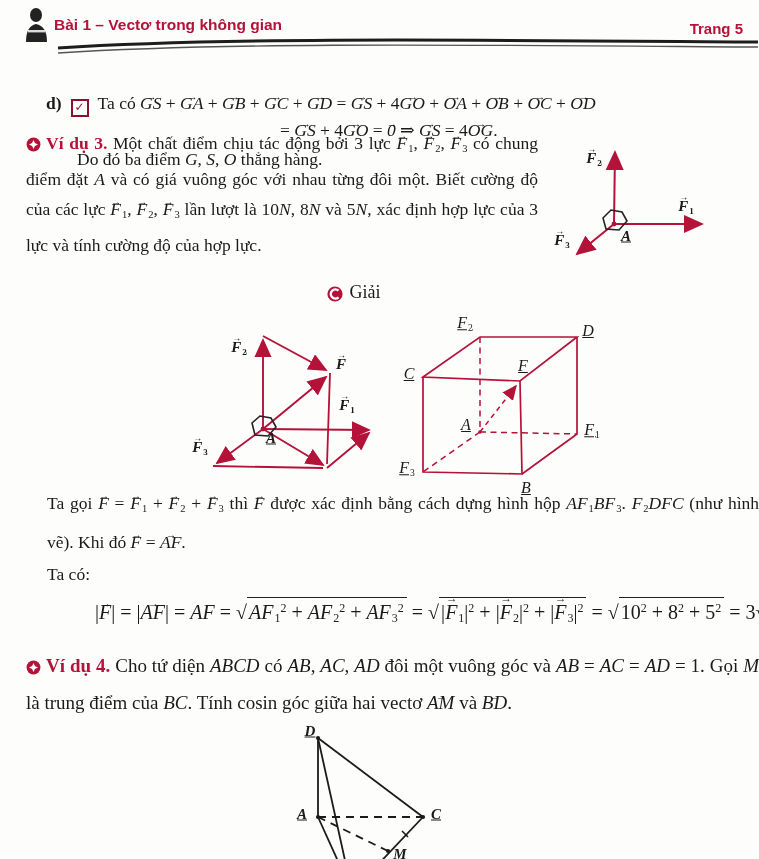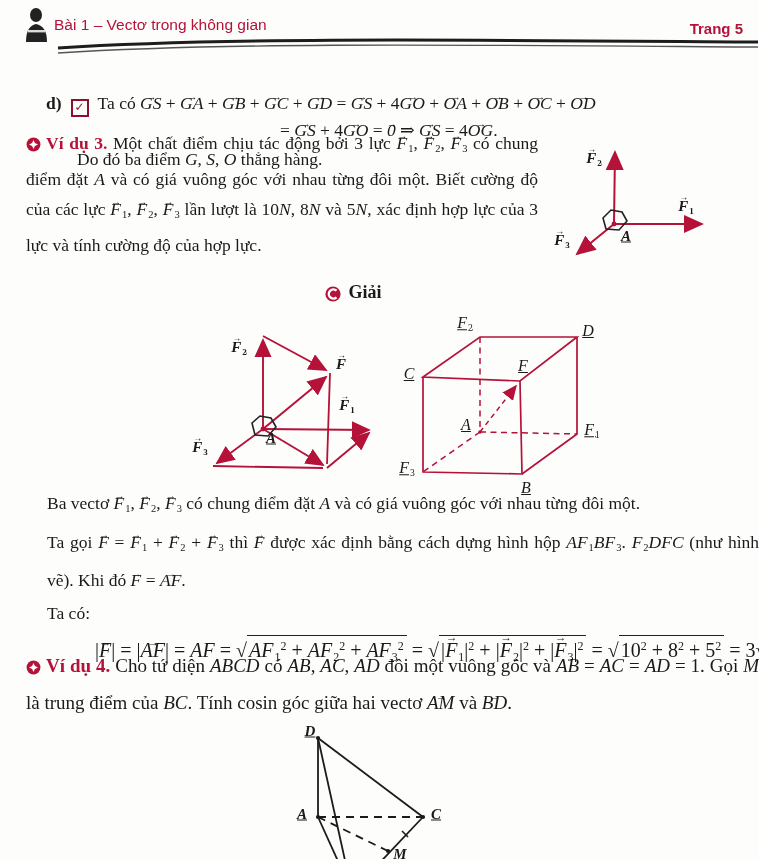--- a/index.html
+++ b/index.html
@@ -14,42 +14,42 @@
   .vec{position:relative;display:inline-block;font-style:italic;}
   .vec::before{content:"→";position:absolute;left:50%;top:-0.66em;transform:translateX(-50%);
     font-size:0.58em;font-style:normal;letter-spacing:-1px;}
   .mi{font-style:italic;}
   .msub{font-size:0.6em;vertical-align:-0.3em;margin-left:1px;}
   .msup{font-size:0.6em;vertical-align:0.55em;}
   .mov{display:inline-block;border-top:1.4px solid #222;padding:2px 3px 0 2px;line-height:1.2;}
   
   .reader-icon{position:absolute;left:23px;top:6px;}
   .lesson-title{position:absolute;left:54px;top:16px;font-family:"Liberation Sans","DejaVu Sans",sans-serif;
-    font-weight:400;font-size:15.5px;color:var(--accent);}
+    font-weight:700;font-size:15.5px;color:var(--accent);}
   .page-number{position:absolute;right:16px;top:20px;font-family:"Liberation Sans","DejaVu Sans",sans-serif;
     font-weight:700;font-size:15px;color:var(--accent);}
   .header-rule{position:absolute;left:0;top:34px;width:759px;height:26px;}
   
   .item-d{position:absolute;left:46px;top:53px;width:708px;font-size:17.5px;line-height:27px;margin-top:37px;}
   .eq-line{white-space:nowrap;}
   .line2{margin-left:234px;}
   .line3{margin-left:31px;margin-top:2px;}
   .marker{font-weight:700;margin-right:9px;}
   .checkbox{display:inline-block;width:14px;height:14px;border:2.4px solid #8e1030;color:#8e1030;
     font-family:"DejaVu Sans",sans-serif;font-weight:700;font-size:12px;line-height:13px;text-align:center;
     vertical-align:-2px;margin-right:9px;}
   
   .example3{position:absolute;left:26px;top:128px;width:733px;font-size:17.5px;line-height:30px;text-align:justify;}
   .example4{position:absolute;left:26px;top:649px;width:733px;font-size:19px;line-height:34px;text-align:justify;}
   .example3 p,.example4 p,.solution-body p{margin:0;}
   .red-label{color:var(--accent);font-weight:700;}
   .bullet-icon{display:inline-block;vertical-align:-3px;margin-right:5px;}
   
   .solution-head{position:absolute;left:0;top:282px;width:707px;text-align:center;
-    font-size:18px;font-weight:700;}
+    font-size:18px;font-weight:400;}
   .giai-icon{vertical-align:-3.5px;margin-right:7px;}
   .solution-body{position:absolute;left:47px;top:487px;width:712px;font-size:17.5px;line-height:32.5px;text-align:justify;}
   .formula{margin-top:5px;margin-left:48px;font-size:20px;white-space:nowrap;text-align:left;}
   
   .fig{position:relative;}
   .fig svg{position:absolute;left:0;top:0;overflow:hidden;}
   .fig-axes{float:right;width:213px;height:150px;margin:4px 0 0 8px;}
   .fig-construction{position:absolute;left:150px;top:320px;width:252px;height:170px;}
   .fig-box{position:absolute;left:398px;top:312px;width:235px;height:190px;}
   .fig-tetra{position:absolute;left:268px;top:722px;width:200px;height:137px;}
@@ -163,21 +163,20 @@
     <span class="fg" style="left:190px;top:19px"><span class="mi">D</span></span>
     <span class="fg" style="left:11px;top:62px"><span class="mi">C</span></span>
     <span class="fg" style="left:125px;top:54px"><span class="mi">F</span></span>
     <span class="fg" style="left:68px;top:113px"><span class="mi">A</span></span>
     <span class="fg" style="left:194px;top:119px"><span class="mi">F</span><span class="msub">1</span></span>
     <span class="fg" style="left:9px;top:157px"><span class="mi">F</span><span class="msub">3</span></span>
     <span class="fg" style="left:128px;top:176px"><span class="mi">B</span></span>
   </div>
 
   <section class="solution-body">
-    <p>Ba vectơ <span class="vec">F</span><span class="msub">1</span>, <span class="vec">F</span><span class="msub">2</span>, <span class="vec">F</span><span class="msub">3</span> có chung điểm đặt <span class="mi">A</span> và có giá vuông góc với nhau từng đôi một.</p>
     <p>Ta gọi <span class="vec">F</span> = <span class="vec">F</span><span class="msub">1</span> + <span class="vec">F</span><span class="msub">2</span> + <span class="vec">F</span><span class="msub">3</span> thì <span class="vec">F</span> được xác định bằng cách dựng hình hộp <span class="mi">AF</span><span class="msub">1</span><span class="mi">BF</span><span class="msub">3</span>. <span class="mi">F</span><span class="msub">2</span><span class="mi">DFC</span> (như hình vẽ). Khi đó <span class="vec">F</span> = <span class="vec">AF</span>.</p>
     <p>Ta có:</p>
     <div class="formula">|<span class="vec">F</span>| = |<span class="vec">AF</span>| = <span class="mi">AF</span> = √<span class="mov"><span class="mi">AF</span><span class="msub">1</span><span class="msup">2</span> + <span class="mi">AF</span><span class="msub">2</span><span class="msup">2</span> + <span class="mi">AF</span><span class="msub">3</span><span class="msup">2</span></span> = √<span class="mov">|<span class="vec">F</span><span class="msub">1</span>|<span class="msup">2</span> + |<span class="vec">F</span><span class="msub">2</span>|<span class="msup">2</span> + |<span class="vec">F</span><span class="msub">3</span>|<span class="msup">2</span></span> = √<span class="mov">10<span class="msup">2</span> + 8<span class="msup">2</span> + 5<span class="msup">2</span></span> = 3√<span class="mov">21</span>.</div>
   </section>
 
   <section class="example4">
     <p><span class="bullet-icon"><svg width="15" height="15" viewBox="0 0 16 16">
             <circle cx="8" cy="8" r="7.4" class="crf"></circle>
             <polygon points="8,3.2 9.5,6.5 12.8,8 9.5,9.5 8,12.8 6.5,9.5 3.2,8 6.5,6.5" fill="#fff"></polygon>
           </svg></span><span class="red-label">Ví dụ 4.</span><span> Cho tứ diện <span class="mi">ABCD</span> có <span class="mi">AB</span>, <span class="mi">AC</span>, <span class="mi">AD</span> đôi một vuông góc và <span class="mi">AB</span> = <span class="mi">AC</span> = <span class="mi">AD</span> = 1. Gọi <span class="mi">M</span> là trung điểm của <span class="mi">BC</span>. Tính cosin góc giữa hai vectơ <span class="vec">AM</span> và <span class="vec">BD</span>.</span></p>

